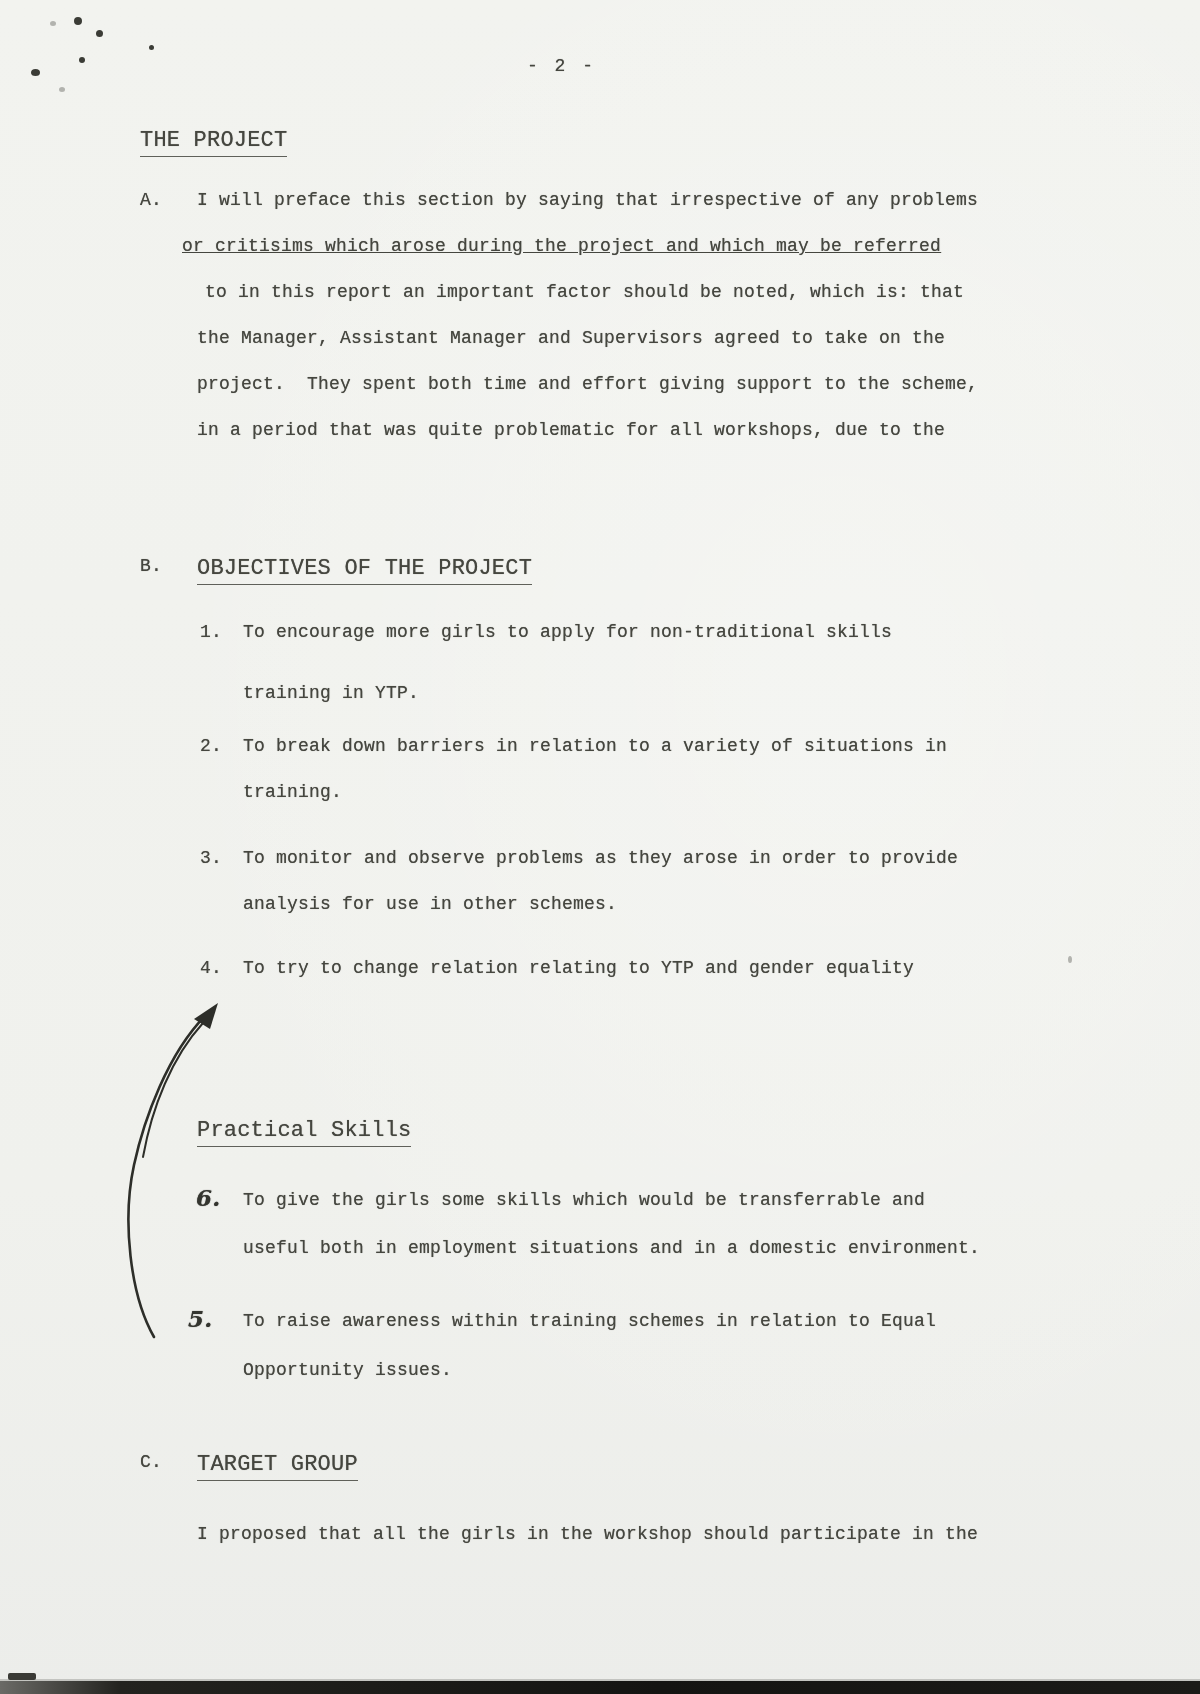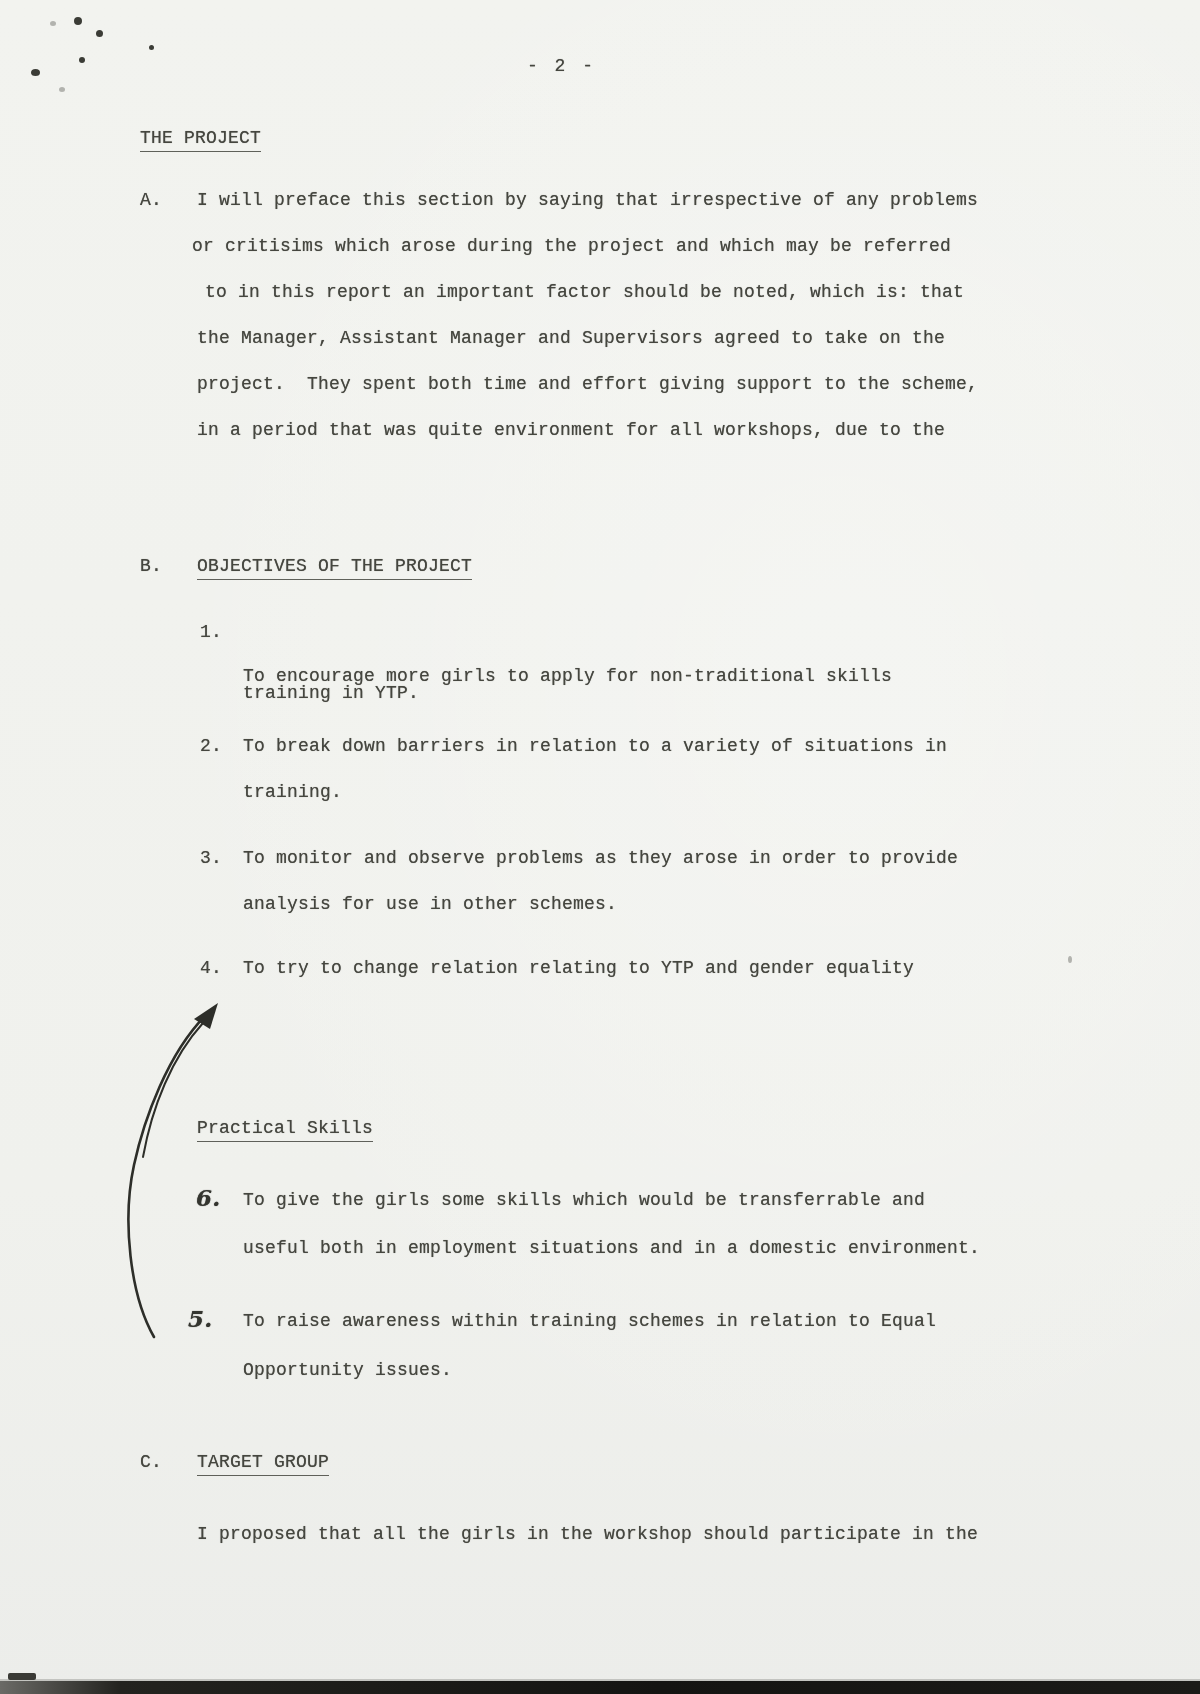--- a/index.html
+++ b/index.html
@@ -14,21 +14,21 @@
     color:#45463f;
   }
   .tl{
     position:absolute;
     font-size:18px;
     letter-spacing:.2px;
     white-space:pre;
     text-shadow:0 0 .7px rgba(70,70,64,.75);
   }
   .heading{
-    font-size:18px;
+    font-size:22px;
     border-bottom:1.6px solid rgba(69,70,63,.85);
     padding-bottom:3px;
   }
   .pagenum{font-size:18px;letter-spacing:3px;}
   .hand-num{
     font-family:"DejaVu Serif",serif;
     font-style:italic;
     font-weight:bold;
     font-size:23px;
     color:#34352f;
@@ -63,31 +63,31 @@
   <span class="speck" style="left:31px;top:69px;width:9px;height:7px;"></span>
   <span class="speck faint" style="left:59px;top:87px;width:6px;height:5px;"></span>
   <span class="speck faint" style="left:1068px;top:956px;width:4px;height:7px;"></span>
 
   <div class="tl pagenum" style="left:527px;top:56px;">- 2 -</div>
 
   <div class="tl heading" style="left:140px;top:128px;">THE PROJECT</div>
 
   <div class="tl" style="left:140px;top:190px;">A.</div>
   <div class="tl" style="left:197px;top:190px;">I will preface this section by saying that irrespective of any problems</div>
-  <div class="tl" style="left:192px;top:236px;">or critisims which arose during the project and which may be referred</div>
+  <div class="tl" style="left:182px;top:236px;text-decoration:underline;">or critisims which arose during the project and which may be referred</div>
   <div class="tl" style="left:205px;top:282px;">to in this report an important factor should be noted, which is: that</div>
   <div class="tl" style="left:197px;top:328px;">the Manager, Assistant Manager and Supervisors agreed to take on the</div>
   <div class="tl" style="left:197px;top:374px;">project.  They spent both time and effort giving support to the scheme,</div>
-  <div class="tl" style="left:197px;top:420px;">in a period that was quite environment for all workshops, due to the</div>
+  <div class="tl" style="left:197px;top:420px;">in a period that was quite problematic for all workshops, due to the</div>
 
   <div class="tl" style="left:140px;top:556px;">B.</div>
   <div class="tl heading" style="left:197px;top:556px;">OBJECTIVES OF THE PROJECT</div>
 
   <div class="tl" style="left:200px;top:622px;">1.</div>
-  <div class="tl" style="left:243px;top:622px;margin-top:44px;">To encourage more girls to apply for non-traditional skills</div>
+  <div class="tl" style="left:243px;top:622px;">To encourage more girls to apply for non-traditional skills</div>
   <div class="tl" style="left:243px;top:668px;margin-top:15px;">training in YTP.</div>
 
   <div class="tl" style="left:200px;top:736px;">2.</div>
   <div class="tl" style="left:243px;top:736px;">To break down barriers in relation to a variety of situations in</div>
   <div class="tl" style="left:243px;top:782px;">training.</div>
 
   <div class="tl" style="left:200px;top:848px;">3.</div>
   <div class="tl" style="left:243px;top:848px;">To monitor and observe problems as they arose in order to provide</div>
   <div class="tl" style="left:243px;top:894px;">analysis for use in other schemes.</div>
 

